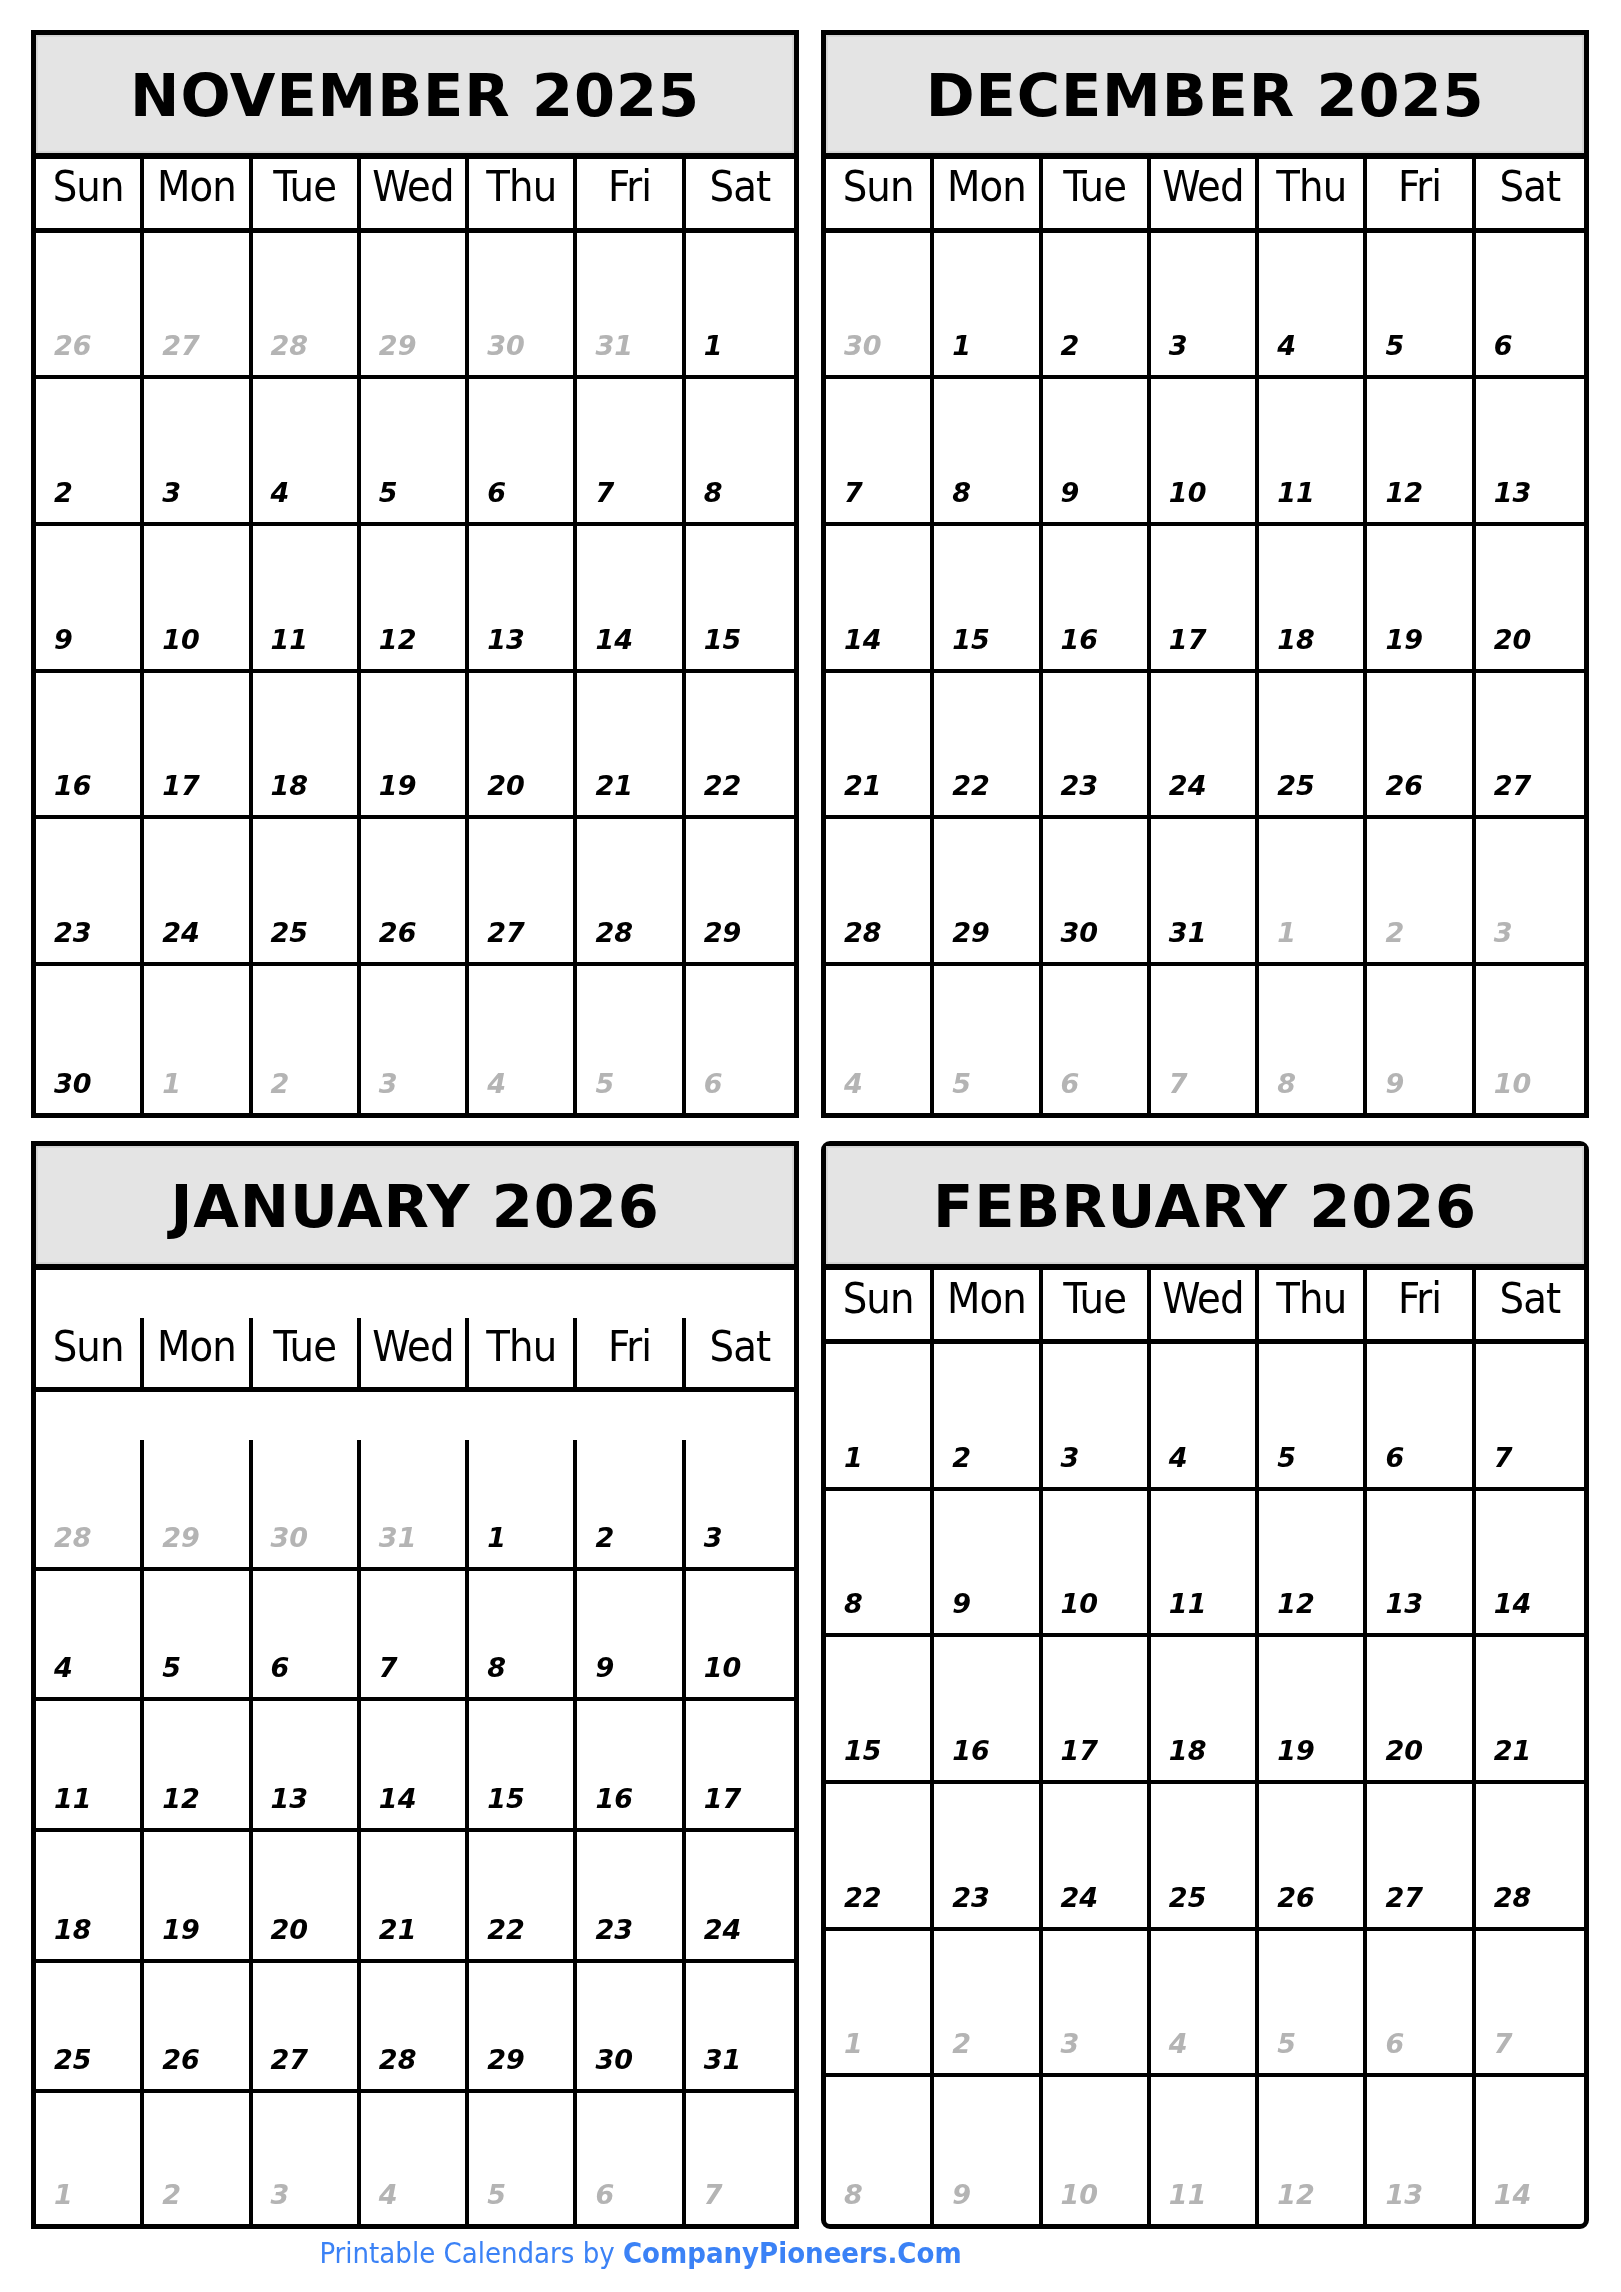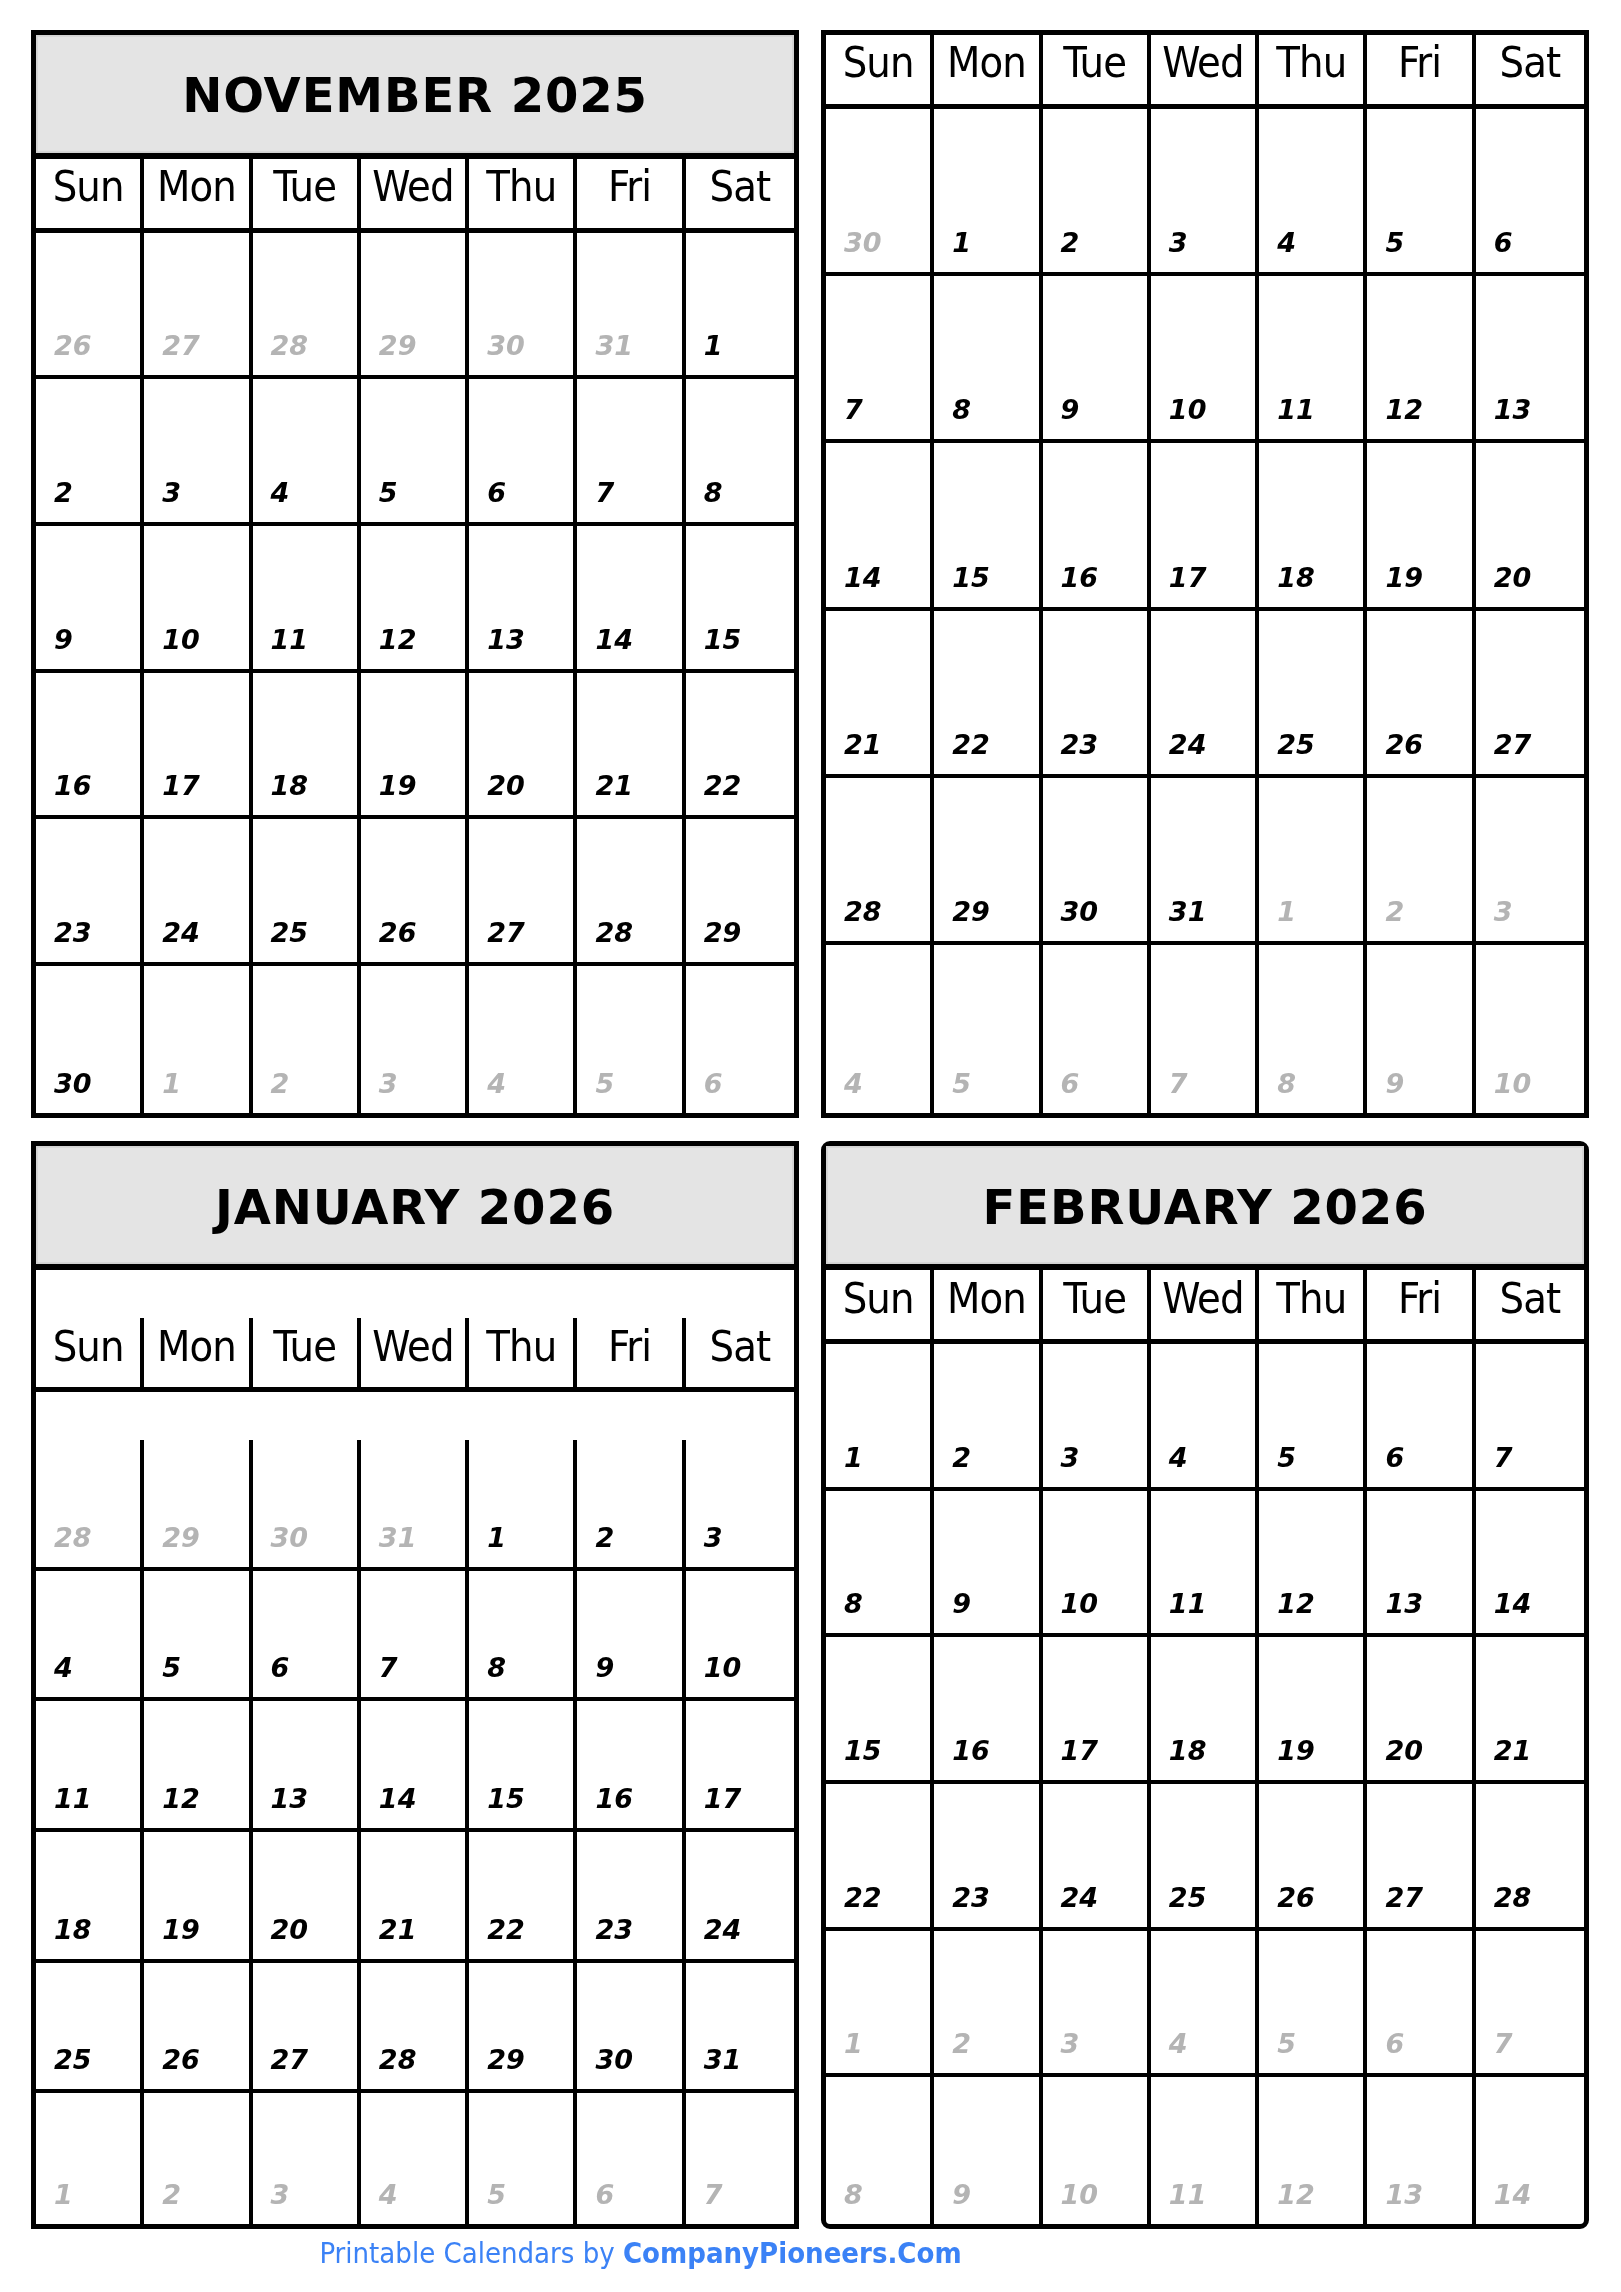--- a/index.html
+++ b/index.html
@@ -33,21 +33,21 @@
   .cal-title {
     height: 124px;
     flex: 0 0 124px;
     background: #e4e4e4;
     box-shadow: inset 0 0 0 1.8px #d2d2d2;
     display: flex;
     align-items: center;
     justify-content: center;
     font-family: "DejaVu Sans", sans-serif;
     font-weight: bold;
-    font-size: 48px;
+    font-size: 59px;
     letter-spacing: 0.9px;
     line-height: 1;
     border-bottom: 6.3px solid #000;
     padding-top: 3px;
     box-sizing: border-box;
   }
   .dow-row {
     display: grid;
     grid-template-columns: repeat(7, 1fr);
     height: 74px;
@@ -265,20 +265,21 @@
           <div class="day muted">
             <span class="day-num">5</span>
           </div>
           <div class="day muted">
             <span class="day-num">6</span>
           </div>
         </div>
       </div>
     </div>
     <div class="cal pos-1">
+      <div class="cal-title">DECEMBER 2025</div>
       <div class="dow-row">
         <div class="dow">Sun</div>
         <div class="dow">Mon</div>
         <div class="dow">Tue</div>
         <div class="dow">Wed</div>
         <div class="dow">Thu</div>
         <div class="dow">Fri</div>
         <div class="dow">Sat</div>
       </div>
       <div class="weeks">

